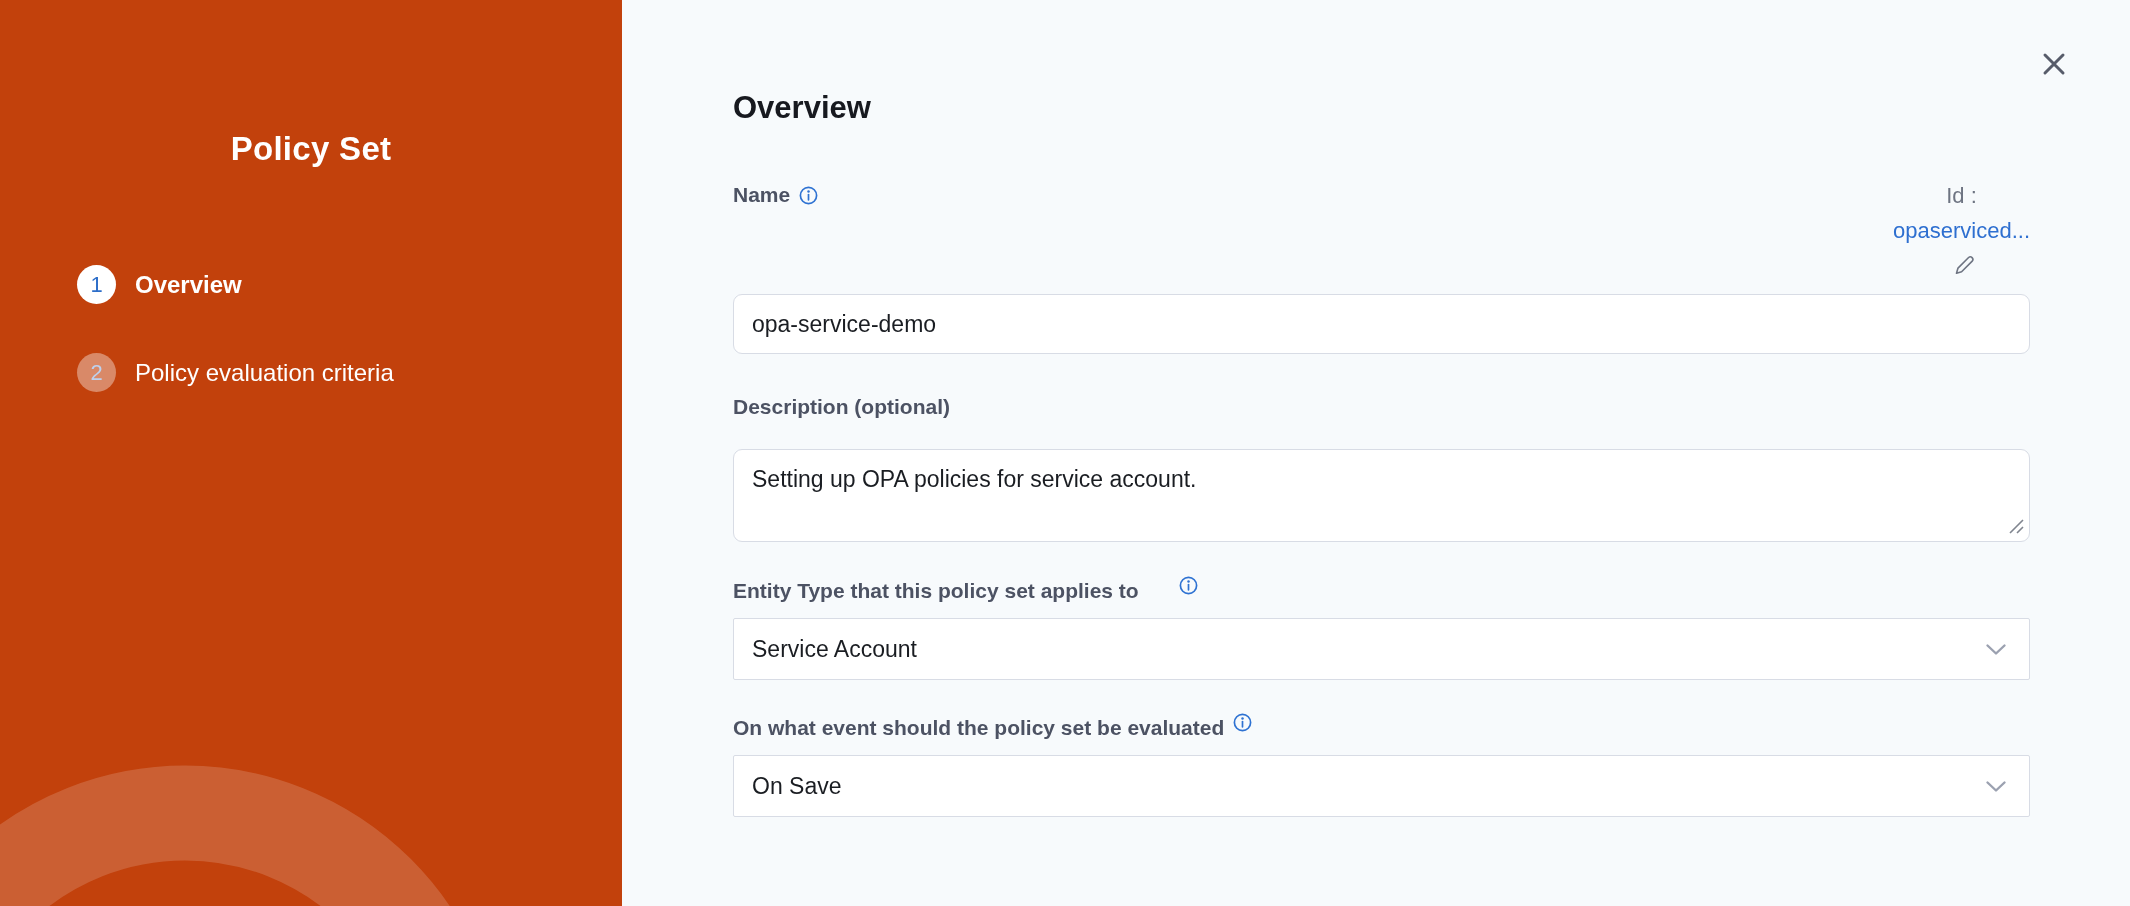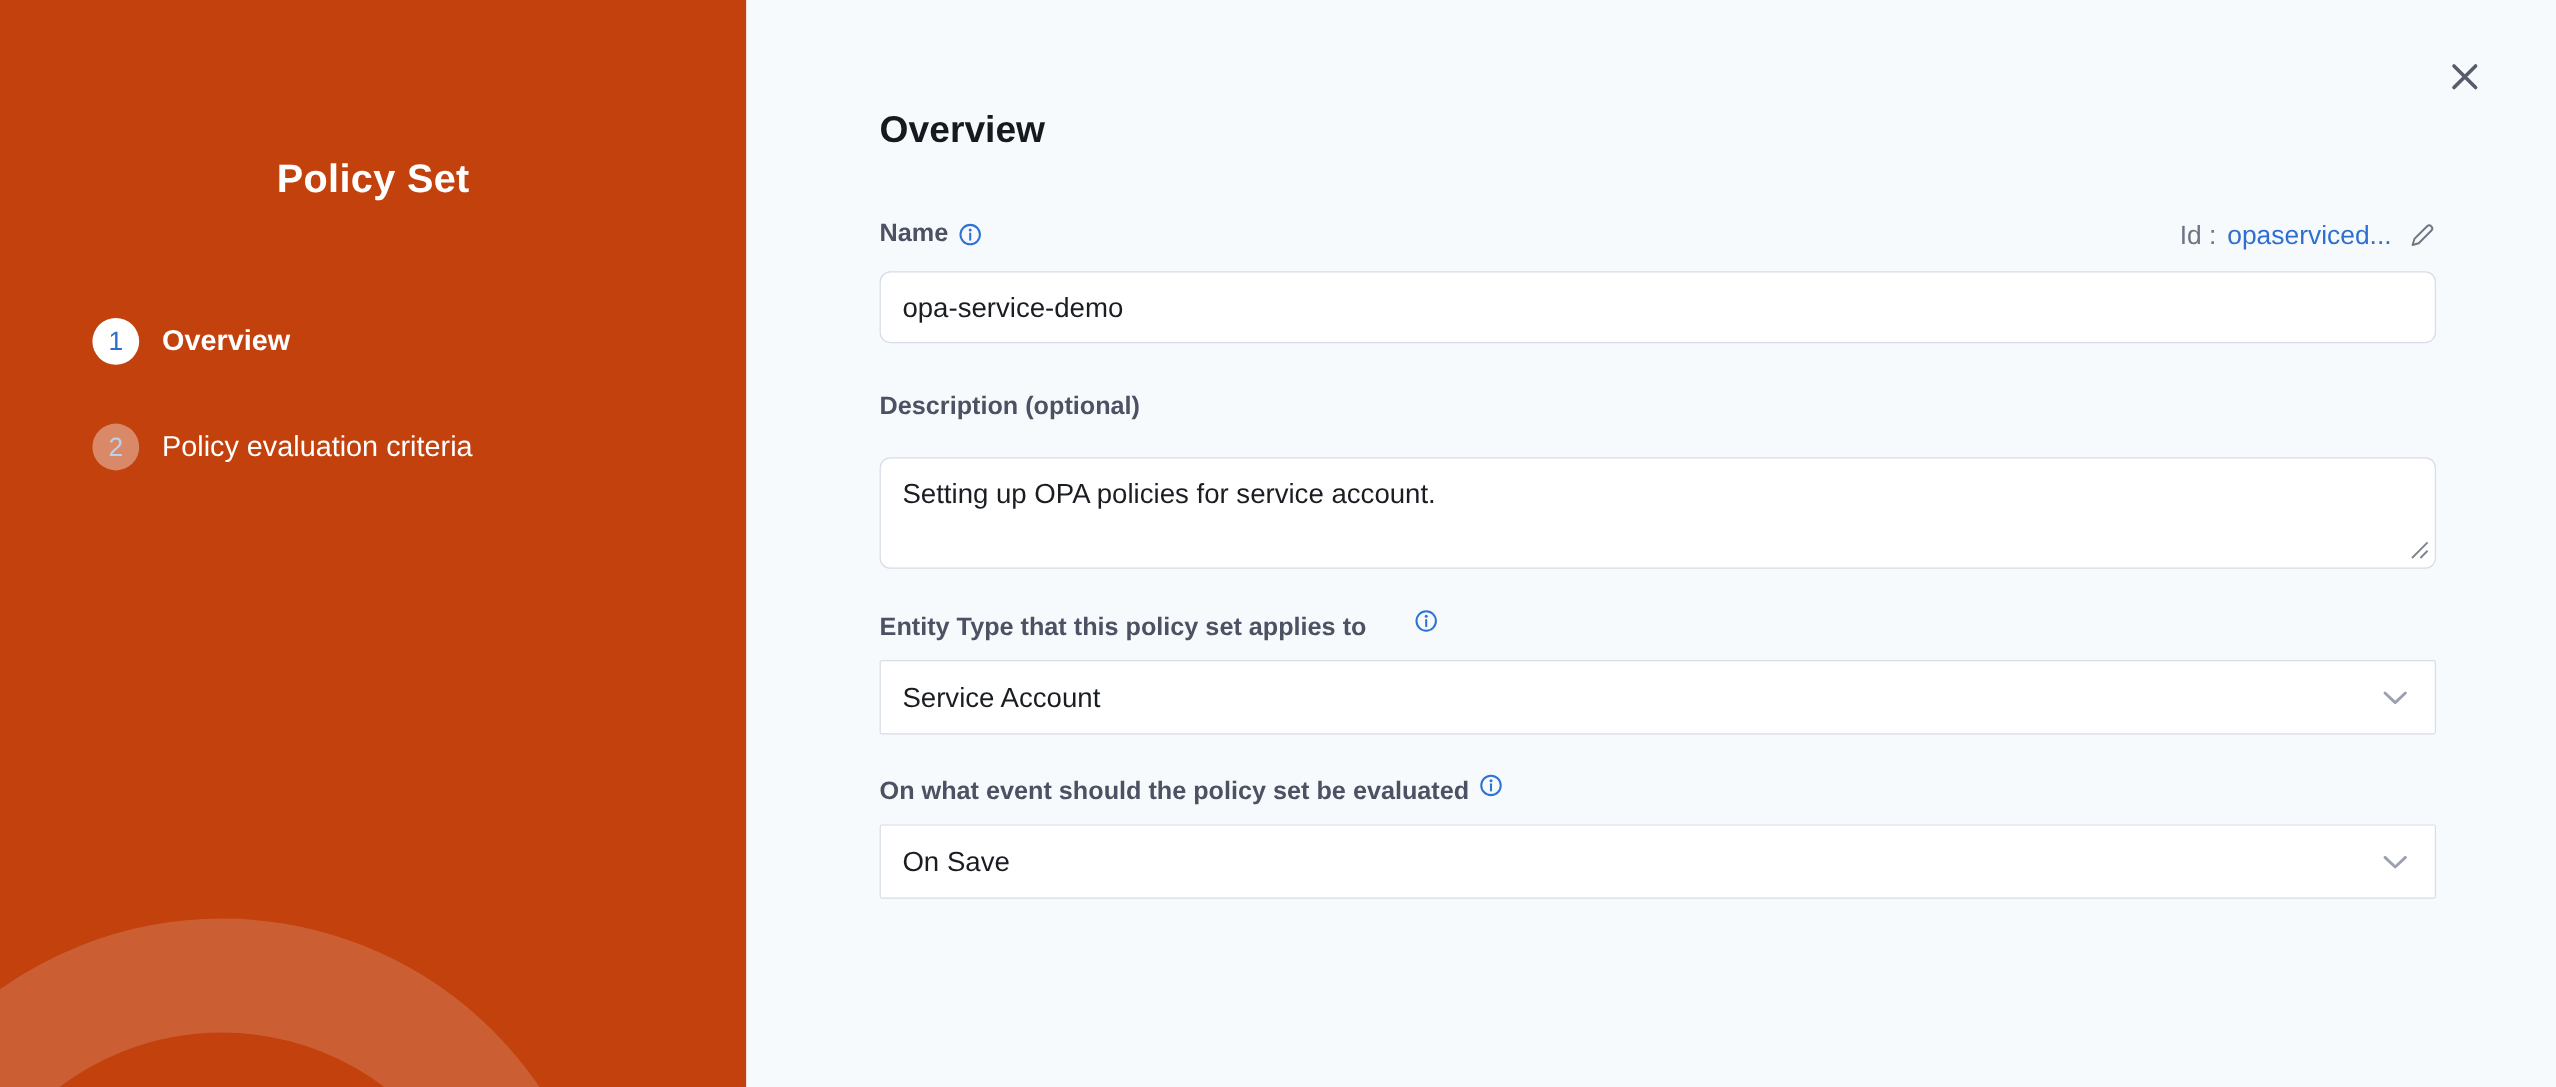--- a/index.html
+++ b/index.html
@@ -49,21 +49,21 @@
   .content { margin-left: 111px; width: 1297px; display: flex; flex-direction: column; }
 
   .panel-heading { margin-top: 90px; font-size: 31px; font-weight: 600; color: #17191f; }
 
   .field-label-row { display: flex; align-items: center; gap: 9px; }
   .field-label { font-size: 21px; font-weight: 600; color: #4c5263; }
   .info-icon { display: inline-flex; flex-shrink: 0; }
   .info-raised { position: relative; top: -6px; }
 
   .name-row { margin-top: 57px; display: flex; justify-content: space-between; align-items: flex-start; }
-  .id-group { display: flex; align-items: center; gap: 9px; font-size: 22px; }
+  .id-group { display: flex; align-items: center; gap: 9px; font-size: 22px; flex-direction: column; }
   .id-prefix { color: #6e7482; }
   .id-link { color: #2e6fd0; text-decoration: none; cursor: pointer; }
   .edit-icon { display: inline-flex; margin-left: 4px; cursor: pointer; }
 
   .text-input {
     margin-top: 17px; width: 100%; height: 60px;
     background: #ffffff; border: 1.5px solid #d8dce5; border-radius: 9px;
     padding: 0 18px; font-family: "Liberation Sans", sans-serif;
     font-size: 23px; color: #1a1d22; outline: none;
   }

